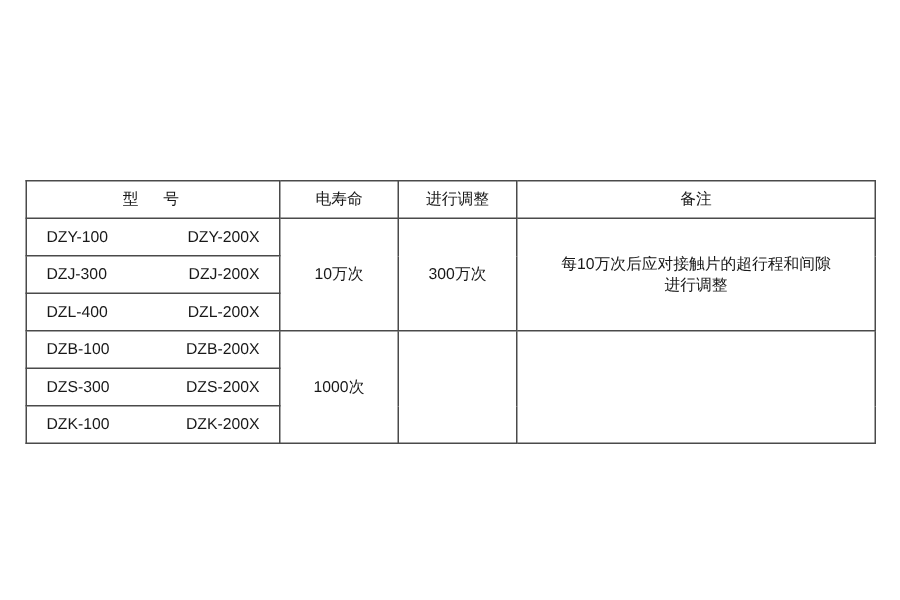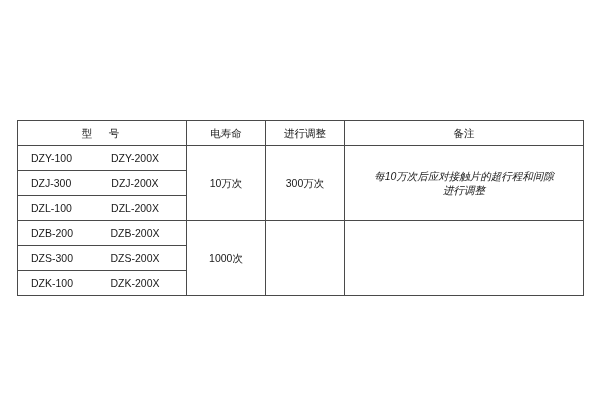--- a/index.html
+++ b/index.html
@@ -44,31 +44,30 @@
   .col-note  { width: 239px; }
 
   .hdr-model {
     letter-spacing: 3px;
   }
   .model-cell {
     text-align: center;
     white-space: nowrap;
   }
   .model-cell .m1 { display: inline-block; min-width: 66px; text-align: left; }
-  .model-cell .m2 { display: inline-block; min-width: 76px; text-align: center; }
+  .model-cell .m2 { display: inline-block; min-width: 76px; text-align: right; }
   .note-cell {
     text-align: left;
     vertical-align: middle;
     padding: 3px 8px;
     line-height: 1.9;
   }
   .note-cell .line {
     display: block;
     white-space: nowrap;
-    font-style: italic;
   }
 </style>
 </head>
 <body>
 
 <div class="page">
   <table class="spec-table">
     <colgroup>
       <col class="col-model">
       <col class="col-elec">
@@ -96,27 +95,27 @@
       </tr>
 
       <tr>
         <td class="model-cell">
           <span class="m1">DZJ-300</span><span class="m2">DZJ-200X</span>
         </td>
       </tr>
 
       <tr>
         <td class="model-cell">
-          <span class="m1">DZL-100</span><span class="m2">DZL-200X</span>
+          <span class="m1">DZL-400</span><span class="m2">DZL-200X</span>
         </td>
       </tr>
 
       <tr>
         <td class="model-cell">
-          <span class="m1">DZB-200</span><span class="m2">DZB-200X</span>
+          <span class="m1">DZB-100</span><span class="m2">DZB-200X</span>
         </td>
         <td rowspan="3">1000次</td>
         <td rowspan="3"></td>
         <td rowspan="3"></td>
       </tr>
 
       <tr>
         <td class="model-cell">
           <span class="m1">DZS-300</span><span class="m2">DZS-200X</span>
         </td>

